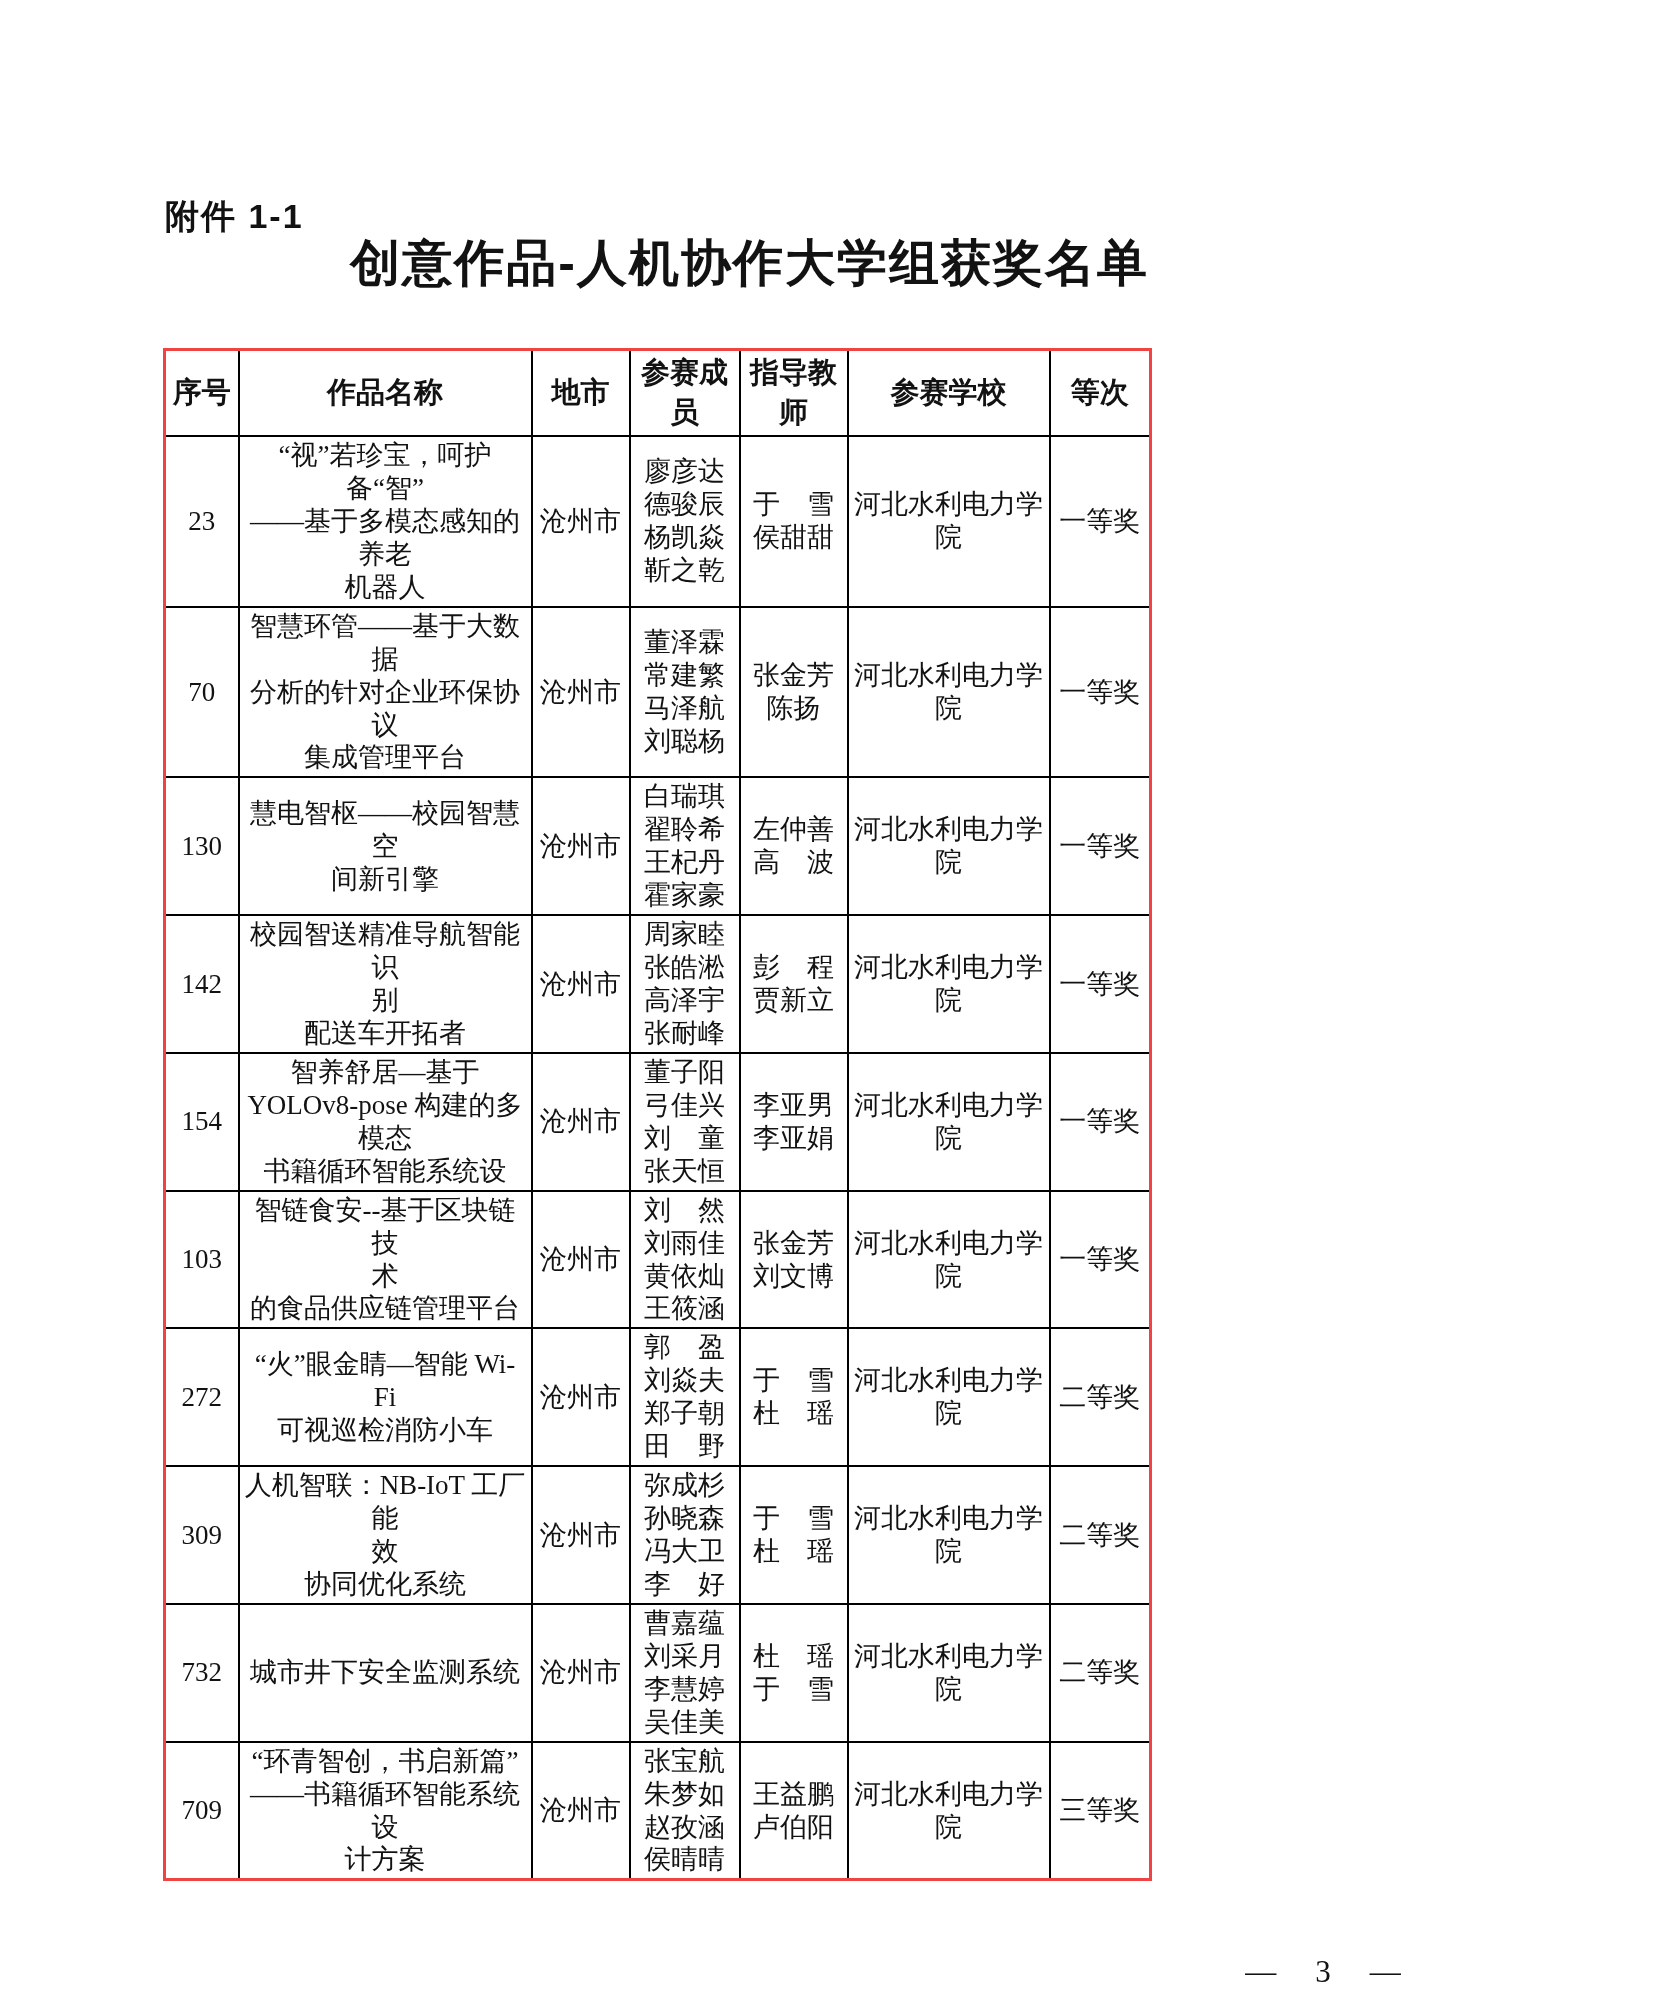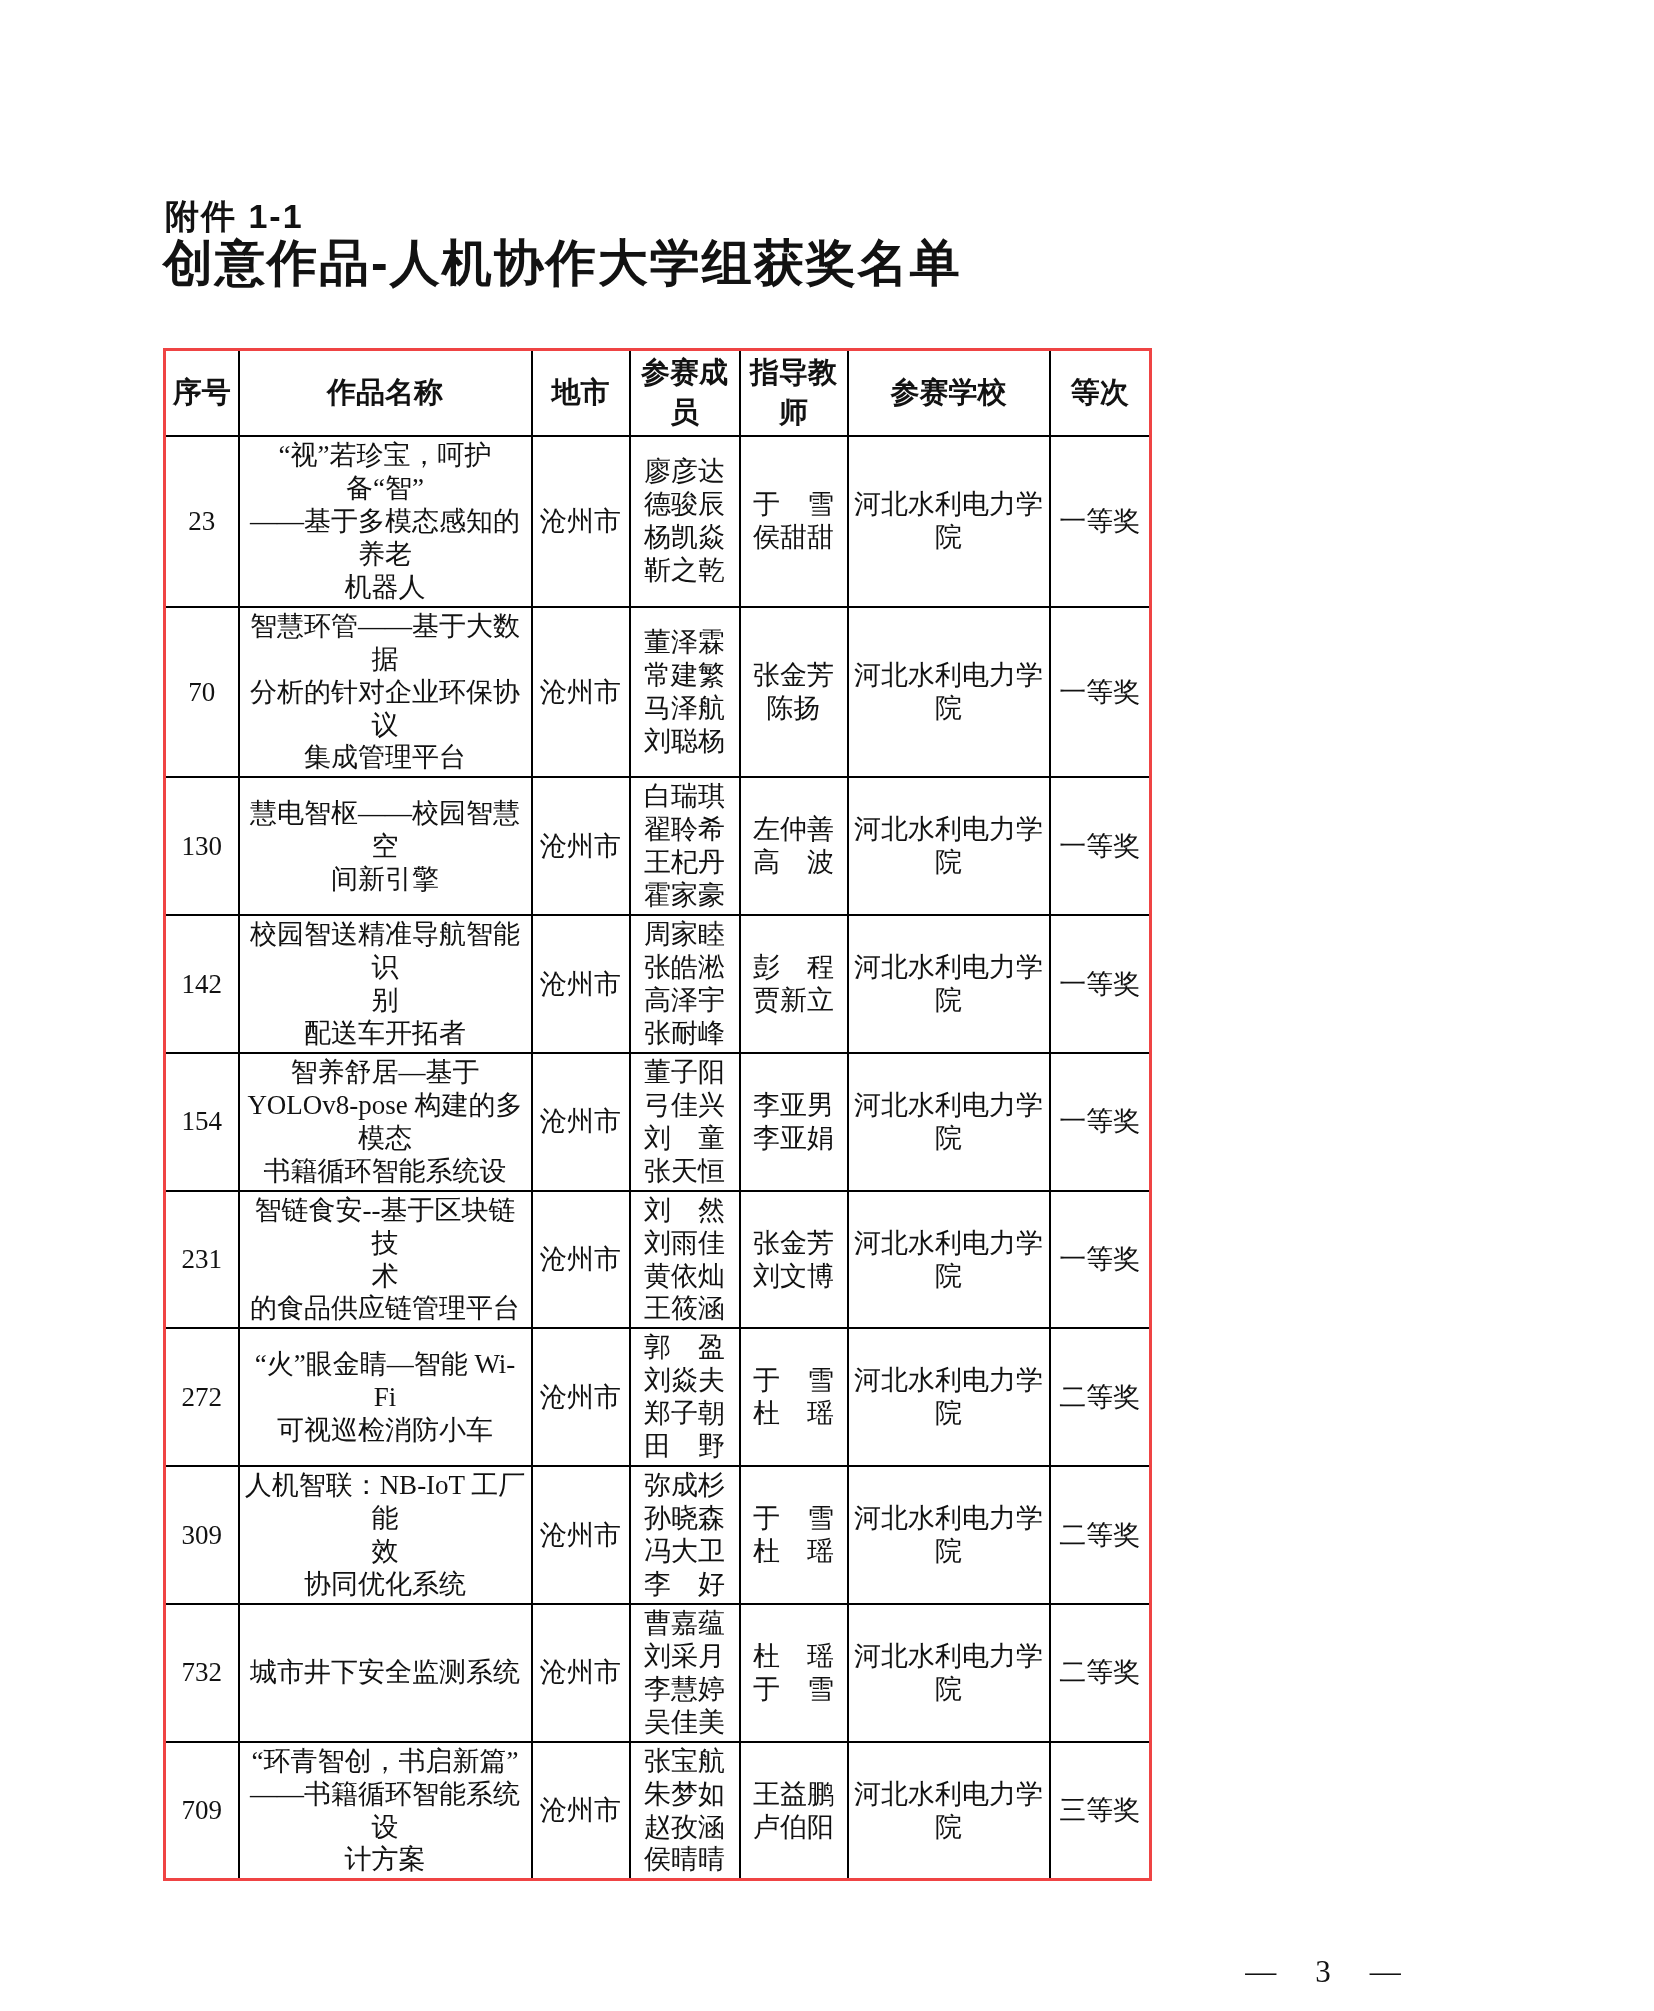--- a/index.html
+++ b/index.html
@@ -20,21 +20,21 @@
     font-family: "Liberation Sans", "DejaVu Sans", sans-serif;
     font-weight: 700;
     font-size: 34px;
     letter-spacing: 2px;
   }
   .doc-title {
     position: absolute;
     left: 163px;
     top: 182px;
     width: 986px;
-    text-align: left;
+    text-align: right;
     font-family: "Liberation Sans", "DejaVu Sans", sans-serif;
     font-weight: 900;
     font-size: 50px;
     letter-spacing: 2px;
   }
   table.award-table {
     position: absolute;
     left: 163px;
     top: 300px;
     width: 986px;
@@ -170,21 +170,21 @@
         <td class="multiline">董子阳
 弓佳兴
 刘　童
 张天恒</td>
         <td class="multiline">李亚男
 李亚娟</td>
         <td>河北水利电力学院</td>
         <td>一等奖</td>
       </tr>
       <tr>
-        <td>231</td>
+        <td>103</td>
         <td class="multiline">智链食安--基于区块链技
 术
 的食品供应链管理平台</td>
         <td>沧州市</td>
         <td class="multiline">刘　然
 刘雨佳
 黄依灿
 王筱涵</td>
         <td class="multiline">张金芳
 刘文博</td>

